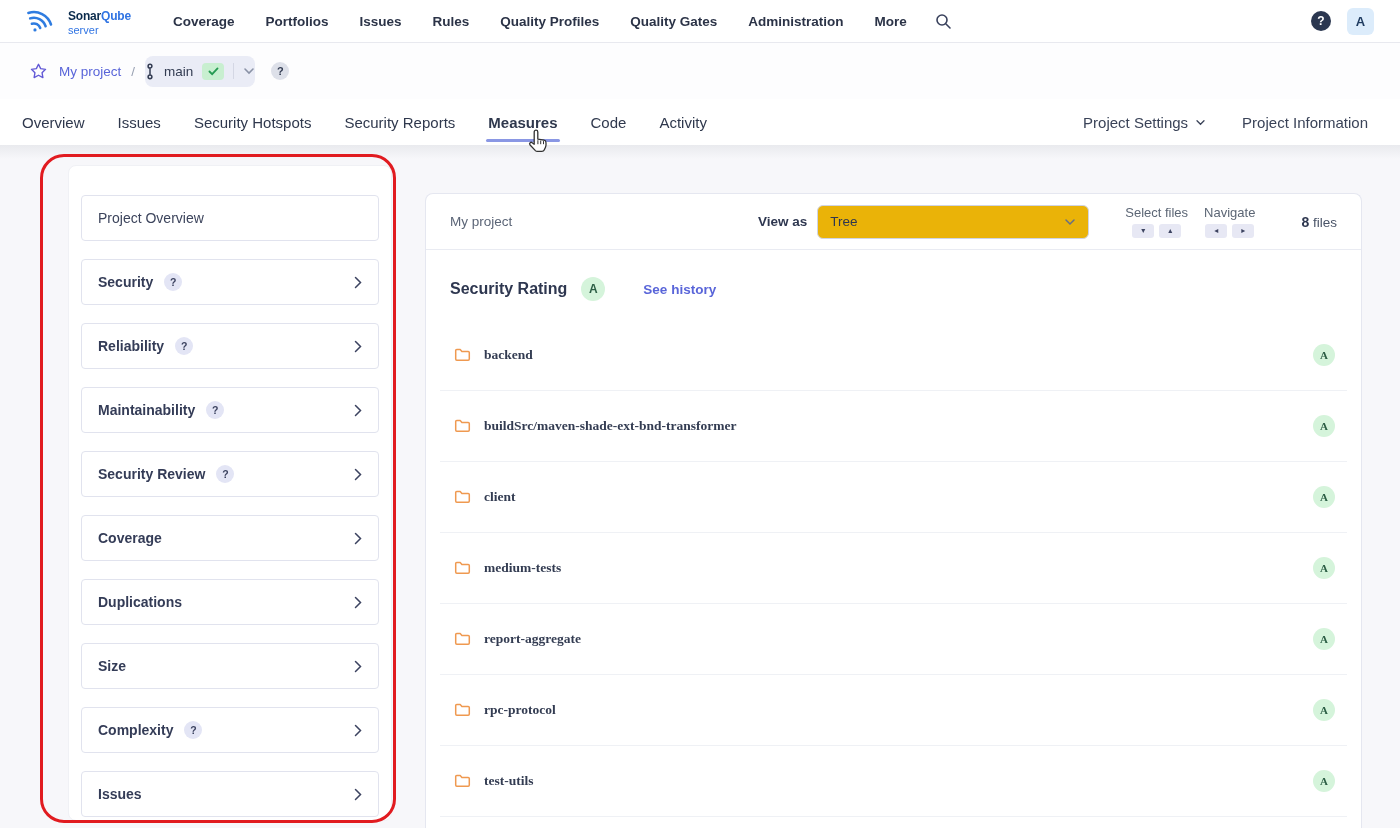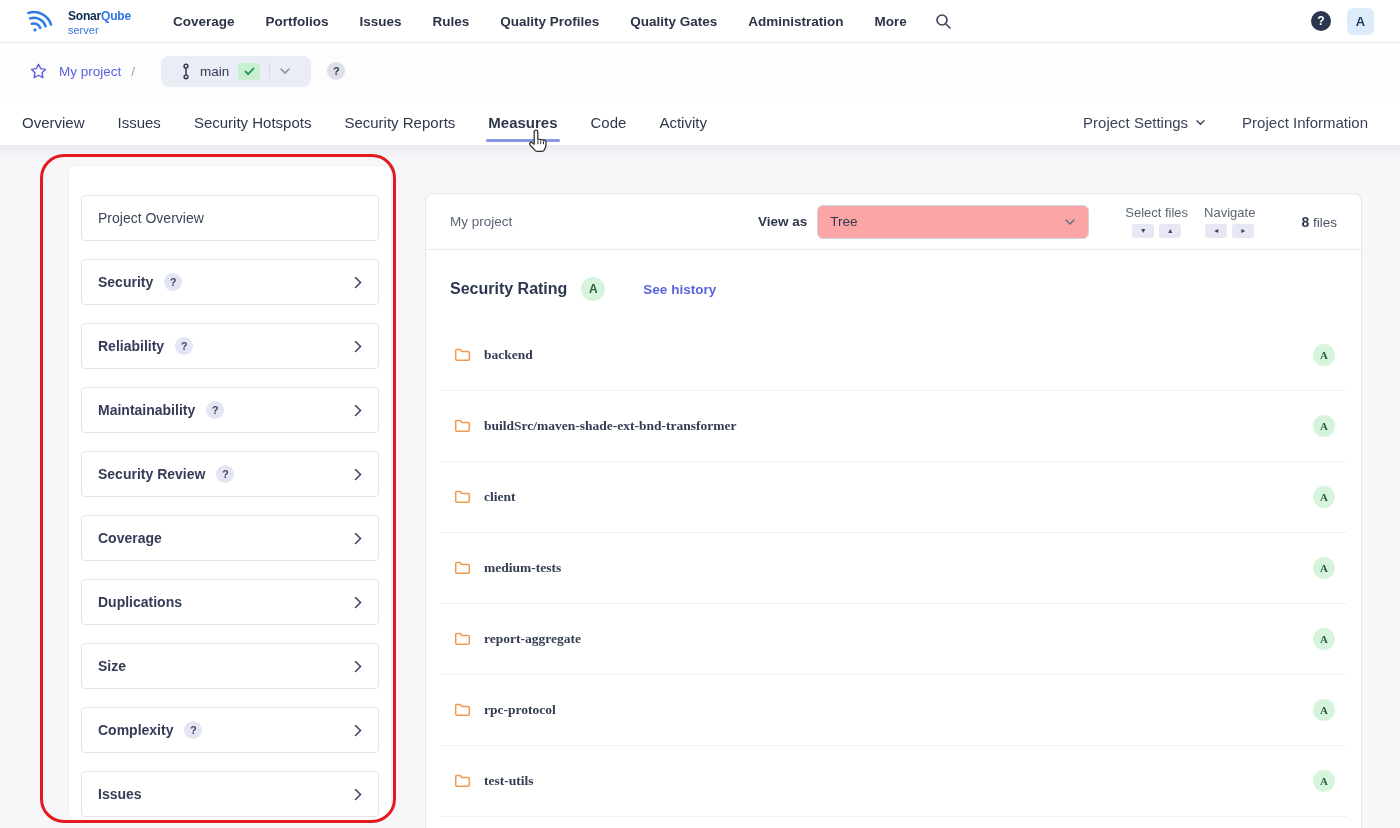--- a/index.html
+++ b/index.html
@@ -41,23 +41,22 @@
   
   .crumb-row {
     position: absolute; left: 0; top: 43px; width: 1400px; height: 56px;
     background: #fdfdfe; display: flex; align-items: center; padding: 0 30px;
   }
   .crumb-star { display: flex; margin-right: 12px; cursor: pointer; }
   .crumb-link { font-size: 13.5px; color: #5965d9; cursor: pointer; }
   .crumb-sep { font-size: 13.5px; color: #9aa2b3; margin: 0 10px; }
   .branch-pill {
     display: flex; align-items: center; gap: 9px;
-    background: #eaecf6; border-radius: 8px; height: 31px; padding: 0 20px;
+    background: #eaecf6; border-radius: 8px; height: 31px; padding: 0 0;
     cursor: pointer;
-    margin-left: 16px;
   }
   .branch-name { font-size: 13.5px; color: #333c52; }
   .check-chip {
     width: 22px; height: 17px; border-radius: 4px; background: #c8efd0;
     display: flex; align-items: center; justify-content: center;
   }
   .pill-divider { width: 1px; height: 16px; background: #d4d7e4; }
   .crumb-help {
     width: 18px; height: 18px; border-radius: 50%; background: #dde0e9;
     color: #333c52; font-size: 11px; font-weight: bold;
@@ -119,21 +118,21 @@
     border-radius: 8px 8px 0 0; overflow: hidden;
   }
   .card-header {
     height: 56px; border-bottom: 1px solid #e9ebf2;
     display: flex; align-items: center; padding: 0 24px;
   }
   .card-title { font-size: 13.5px; color: #5b6577; cursor: pointer; }
   .viewas-label { margin-left: auto; font-size: 13.5px; font-weight: bold; color: #2e3750; }
   .viewas-select {
     margin-left: 10px; width: 272px; height: 34px;
-    border: 1px solid #cfd4e4; border-radius: 6px; background: #fca5a5;
+    border: 1px solid #cfd4e4; border-radius: 6px; background: #eab308;
     display: flex; align-items: center; justify-content: space-between;
     padding: 0 12px; font-size: 13.5px; color: #2e3750; cursor: pointer;
   }
   .mini-group { display: flex; flex-direction: column; align-items: center; gap: 4px; margin-left: 36px; }
   .mini-group.nav2 { margin-left: 16px; }
   .mini-label { font-size: 13px; color: #5c6675; }
   .mini-btns { display: flex; gap: 5px; }
   .mini-btn {
     width: 22px; height: 14px; border-radius: 3px; background: #e7e8f4;
     border: none; color: #3c4360; font-size: 8px; line-height: 14px;

